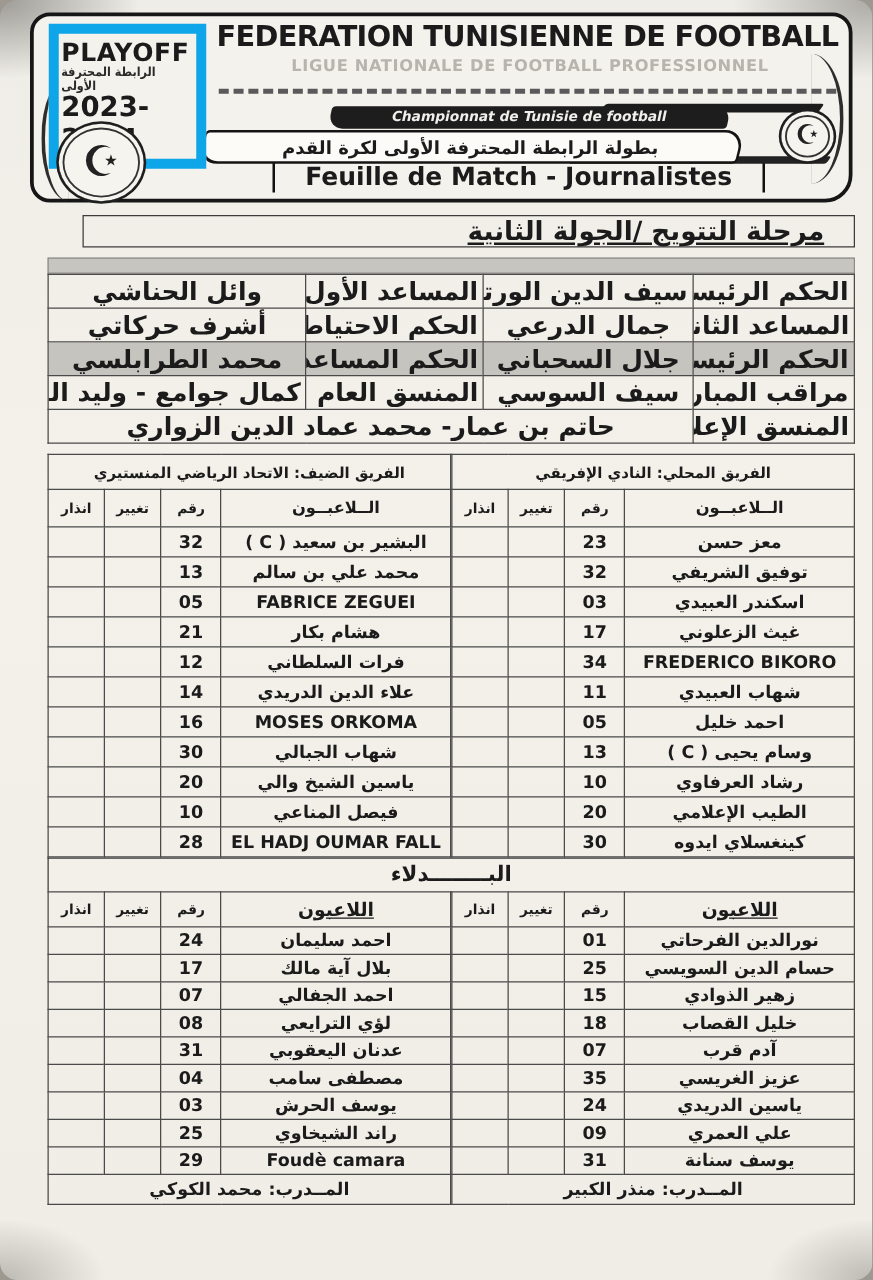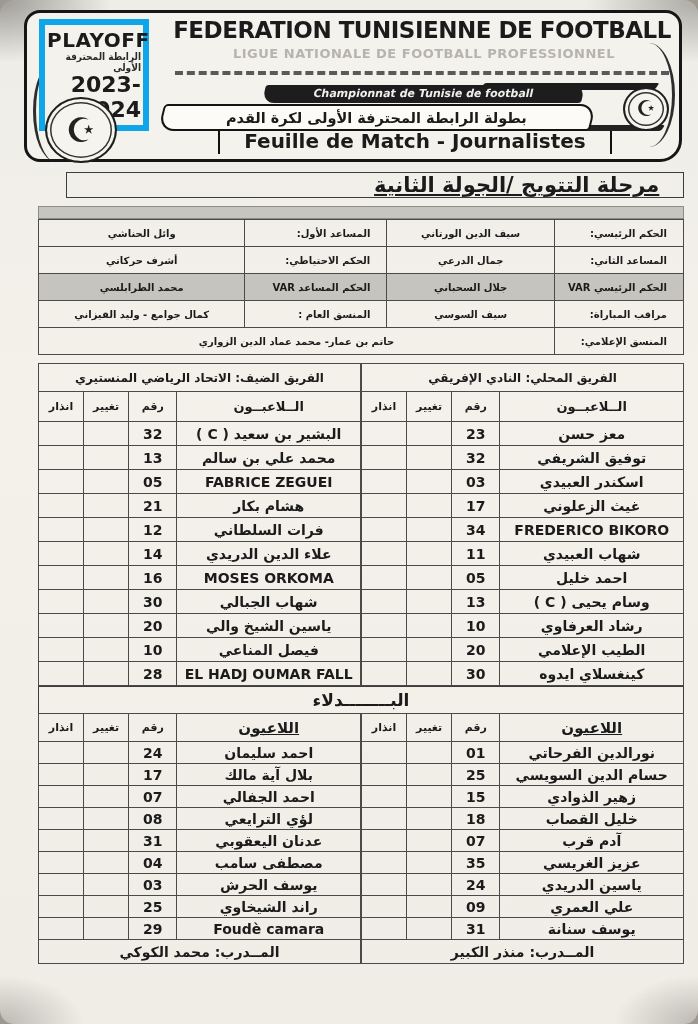--- a/index.html
+++ b/index.html
@@ -25,23 +25,23 @@
   
   .header-box {
     position: relative;
     margin: 2px 8px 0 14px;
     height: 152px;
     border: 3px solid #161616;
     border-radius: 16px 16px 22px 16px;
     background: #f4f2ec;
   }
   .playoff-box {
-    position: absolute; left: 12px; top: 6px; width: 110px;
-    border: 6px solid #0ea5e9; background: #f4f2ec;
-    text-align: right; padding: 3px 2px; z-index: 3;
+    position: absolute; left: 12px; top: 6px; width: 126px;
+    border: 8px solid #0ea5e9; background: #f4f2ec;
+    text-align: left; padding: 3px 2px; z-index: 3;
   }
   .playoff-title { font-size: 20px; font-weight: bold; letter-spacing: .5px; }
   .playoff-ar { font-size: 9px; font-weight: bold; color: #2a2a2a; transform: scaleY(1.1); }
   .playoff-season { font-size: 22px; font-weight: bold; }
   .fed-title {
     position: absolute; left: 142px; right: 4px; top: 4px;
     text-align: center; font-size: 23px; font-weight: bold; letter-spacing: -0.5px;
     white-space: nowrap;
   }
   .ligue-sub {
@@ -119,21 +119,21 @@
     margin: 8px 6px 0 28px; height: 13px;
     background: #c7c5bf; border: 1px solid #8e8c86;
   }
   table { border-collapse: collapse; table-layout: fixed; }
   .officials {
     width: calc(100% - 34px); margin: 0 6px 0 28px; direction: rtl;
     border: 1.5px solid #3c3c3c;
   }
   .officials td {
     border: 1px solid #4a4a4a; height: 27px;
-    font-size: 10px; font-weight: bold; padding: 1px 16px;
+    font-size: 20px; font-weight: bold; padding: 1px 4px;
     white-space: nowrap; overflow: hidden;
   }
   .officials .lbl { text-align: right; }
   .officials .val { text-align: center; }
   .officials tr.shaded td { background: #c6c4be; }
 
   
   .two-cols { display: flex; direction: rtl; margin: 8px 6px 0 28px; }
   .squad { width: 50%; direction: rtl; border: 1.5px solid #3c3c3c; }
   .squad td { border: 1px solid #4a4a4a; overflow: hidden; white-space: nowrap; }

